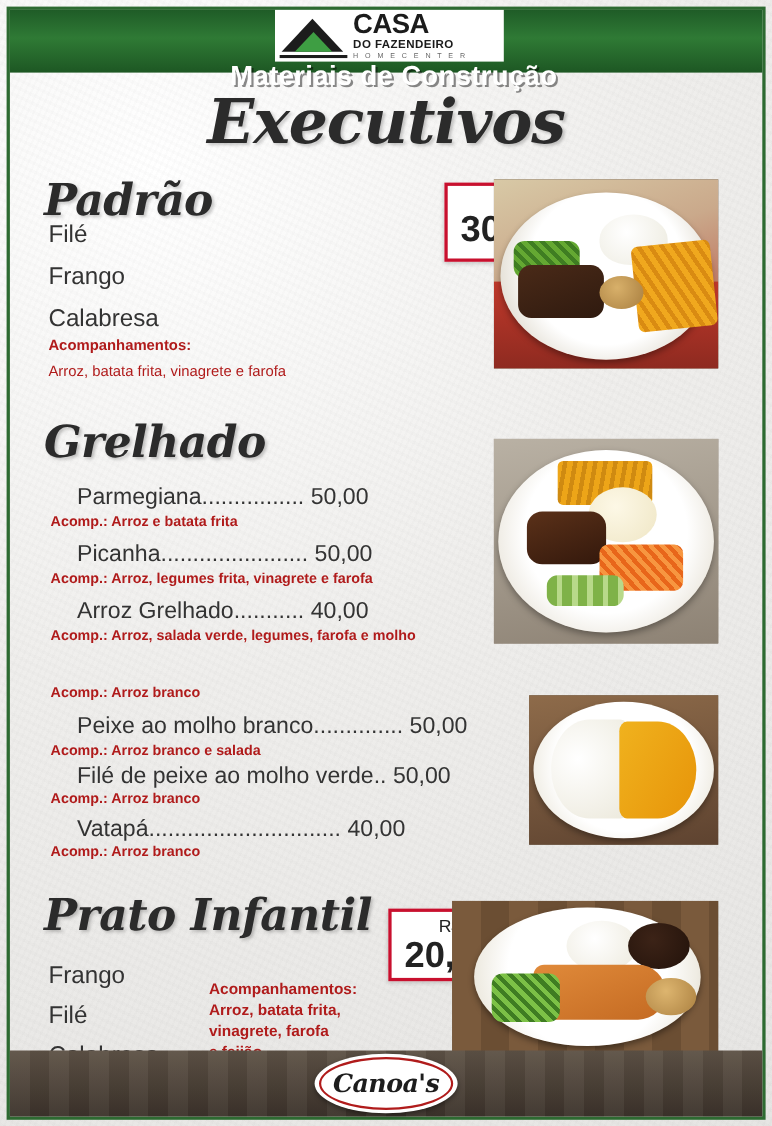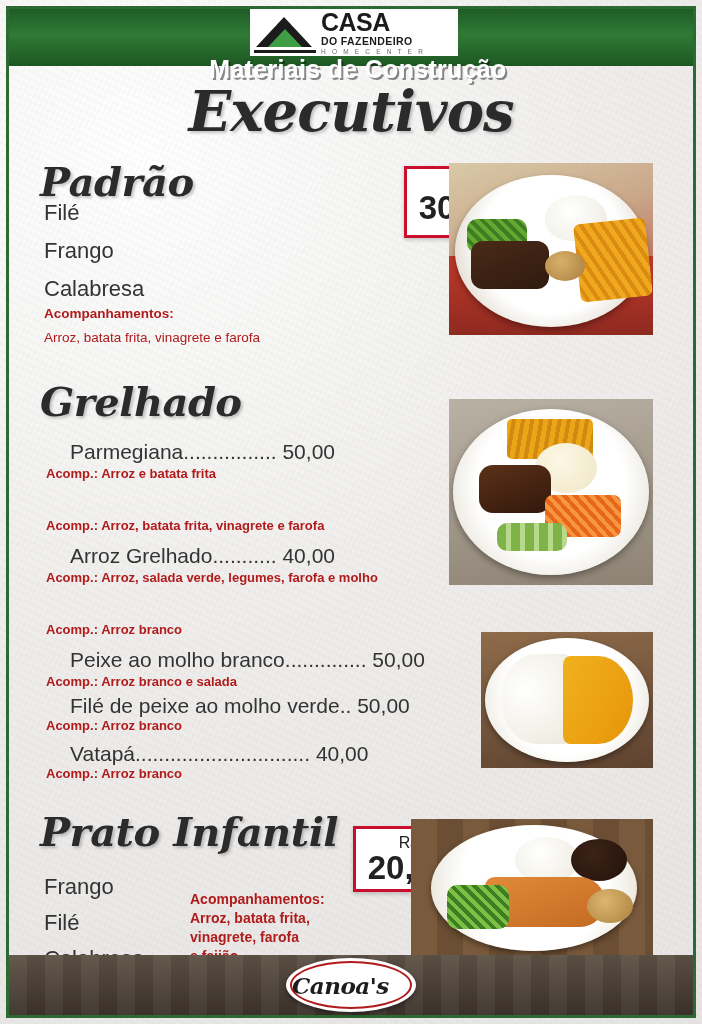--- a/index.html
+++ b/index.html
@@ -199,21 +199,21 @@
   .brand{
     position:absolute;left:50%;top:50%;transform:translate(-50%,-50%);
     width:130px;height:54px;border-radius:50%;
     background:#ffffff;
     display:flex;align-items:center;justify-content:center;
     box-shadow:0 2px 5px rgba(0,0,0,.4);
   }
   .brand-inner{
     width:118px;height:44px;border-radius:50%;
     border:2px solid #b01b1b;
-    display:flex;align-items:center;
+    display:flex;align-items:center;justify-content:center;
   }
   .brand-text{
     font-family:"DejaVu Serif", serif;
     font-style:italic;font-weight:bold;font-size:23px;color:#1d1d1d;
     letter-spacing:-0.5px;
   }
 </style>
 </head>
 <body>
 
@@ -266,21 +266,24 @@
     <div class="plate farofa"></div>
   </div>
 
   <div class="sec-head" id="h-especial">Grelhado</div>
 
   <div class="e-row" style="top:440px">
     <span>Parmegiana</span><span class="dots">................</span> <span>50,00</span>
   </div>
   <div class="e-sub" style="top:466px">Acomp.: Arroz e batata frita</div>
 
-  <div class="e-sub" style="top:518px">Acomp.: Arroz, batata frita, vinagrete e farofa</div>
+  <div class="e-row" style="top:492px">
+    <span>Picanha</span><span class="dots">.......................</span> <span>50,00</span>
+  </div>
+  <div class="e-sub" style="top:518px">Acomp.: Arroz, legumes frita, vinagrete e farofa</div>
 
   <div class="e-row" style="top:544px">
     <span>Arroz Grelhado</span><span class="dots">...........</span> <span>40,00</span>
   </div>
   <div class="e-sub" style="top:570px">Acomp.: Arroz, salada verde, legumes, farofa e molho</div>
 
   <div class="e-sub" style="top:622px">Acomp.: Arroz branco</div>
 
   <div class="e-row" style="top:648px">
     <span>Peixe ao molho branco</span><span class="dots">..............</span> <span>50,00</span>

